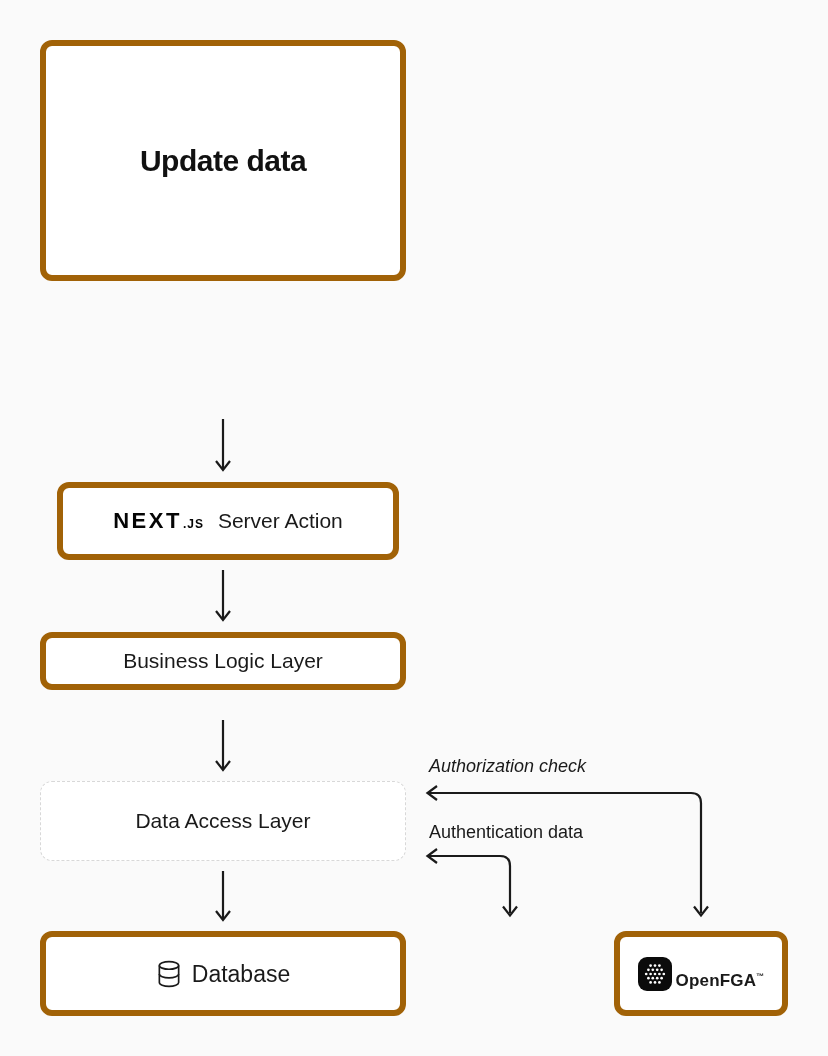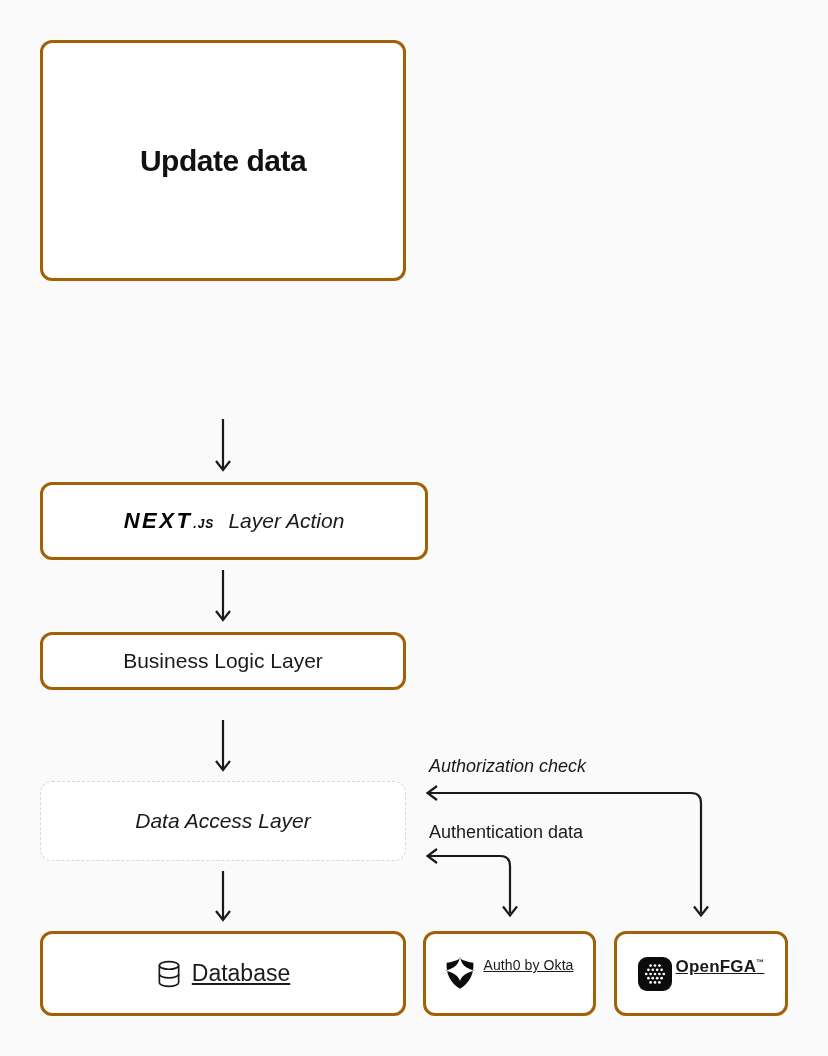--- a/index.html
+++ b/index.html
@@ -11,34 +11,34 @@
   .canvas {
     position: relative;
     width: 828px;
     height: 1056px;
     background: #fafafa;
     overflow: hidden;
   }
   .node {
     position: absolute;
     background: #ffffff;
-    border: 3px solid #a16207;
+    border: 6px solid #a16207;
     border-radius: 12px;
     display: flex;
     align-items: center;
     justify-content: center;
     font-size: 21px;
     color: #1a1a1a;
     box-sizing: border-box;
   }
-  .node.dashed { border: 1.5px dashed #d8d8d8; font-style: italic; }
+  .node.dashed { border: 1.5px dashed #d8d8d8; }
 
   #n-update   { left: 40px; top: 40px;  width: 366px; height: 241px; }
   #n-ui       { left: 40px; top: 327px; width: 366px; height: 82px; }
-  #n-server   { left: 40px; top: 482px; width: 388px; height: 78px; font-style: italic; }
+  #n-server   { left: 57px; top: 482px; width: 342px; height: 78px; }
   #n-business { left: 40px; top: 632px; width: 366px; height: 58px; }
   #n-dal      { left: 40px; top: 781px; width: 366px; height: 80px; }
   #n-database { left: 40px; top: 931px; width: 366px; height: 85px; font-size: 23px; }
   #n-auth0    { left: 423px; top: 931px; width: 173px; height: 85px; }
   #n-openfga  { left: 614px; top: 931px; width: 174px; height: 85px; }
 
   .big-label {
     font-size: 30px;
     font-weight: 700;
     letter-spacing: -0.5px;
@@ -58,23 +58,22 @@
   }
   .next-js {
     font-size: 12px;
     font-weight: 700;
     letter-spacing: 1px;
     margin-left: 1px;
   }
 
   .icon-row {
     display: flex;
-    align-items: flex-start;
+    align-items: flex-end;
     gap: 10px;
-    text-decoration: underline;
   }
   .icon-row svg { display: block; }
 
   .brand-label-auth0 {
     font-size: 14px;
     font-weight: 500;
     letter-spacing: 0.1px;
   }
   .brand-label-openfga {
     font-size: 17px;
@@ -143,21 +142,21 @@
   </svg>
 
   <div class="node" id="n-update">
     <span class="big-label">Update data</span>
   </div>
 
 
   <div class="node" id="n-server">
     <span class="server-row">
       <span class="next-brand"><span>NEXT</span><span class="next-js">.JS</span></span>
-      <span>Layer Action</span>
+      <span>Server Action</span>
     </span>
   </div>
 
   <div class="node" id="n-business">
     <span>Business Logic Layer</span>
   </div>
 
   <div class="node dashed" id="n-dal">
     <span>Data Access Layer</span>
   </div>
@@ -168,30 +167,20 @@
         <svg width="26" height="28" viewBox="0 0 24 27" fill="none" stroke="#1a1a1a" stroke-width="1.6">
           <ellipse cx="12" cy="5.2" rx="9.3" ry="3.7"></ellipse>
           <path d="M2.7 5.2 V21.6 C2.7 23.7 6.86 25.4 12 25.4 C17.14 25.4 21.3 23.7 21.3 21.6 V5.2"></path>
           <path d="M2.7 13.4 C2.7 15.5 6.86 17.2 12 17.2 C17.14 17.2 21.3 15.5 21.3 13.4"></path>
         </svg>
       </span>
       <span>Database</span>
     </span>
   </div>
 
-  <div class="node" id="n-auth0">
-    <span class="icon-row" style="gap:8px;">
-      <span>
-        <svg width="30" height="33" viewBox="0 0 32 34">
-          <path fill="#0b0b0b" fill-rule="evenodd" d="M16 1 C20.5 3.6 25.3 5.1 30.2 5.4 C31.3 16.2 26.4 27 16 33.2 C5.6 27 0.7 16.2 1.8 5.4 C6.7 5.1 11.5 3.6 16 1 Z M16 -0.6 C17.6 7.4 20.8 10.6 31 13.9 C20.8 17.2 17.6 20.4 16 25 C14.4 20.4 11.2 17.2 1 13.9 C11.2 10.6 14.4 7.4 16 -0.6 Z"></path>
-        </svg>
-      </span>
-      <span class="brand-label-auth0">Auth0 by Okta</span>
-    </span>
-  </div>
 
   <div class="node" id="n-openfga">
     <span class="icon-row" style="gap:4px;">
       <span>
         <svg width="34" height="34" viewBox="0 0 34 34">
           <rect x="0" y="0" width="34" height="34" rx="9" fill="#0b0b0b"></rect>
           <g fill="#ffffff">
             <circle cx="12.6" cy="8.6" r="1.35"></circle>
               <circle cx="17" cy="8.6" r="1.35"></circle>
               <circle cx="21.4" cy="8.6" r="1.35"></circle>

